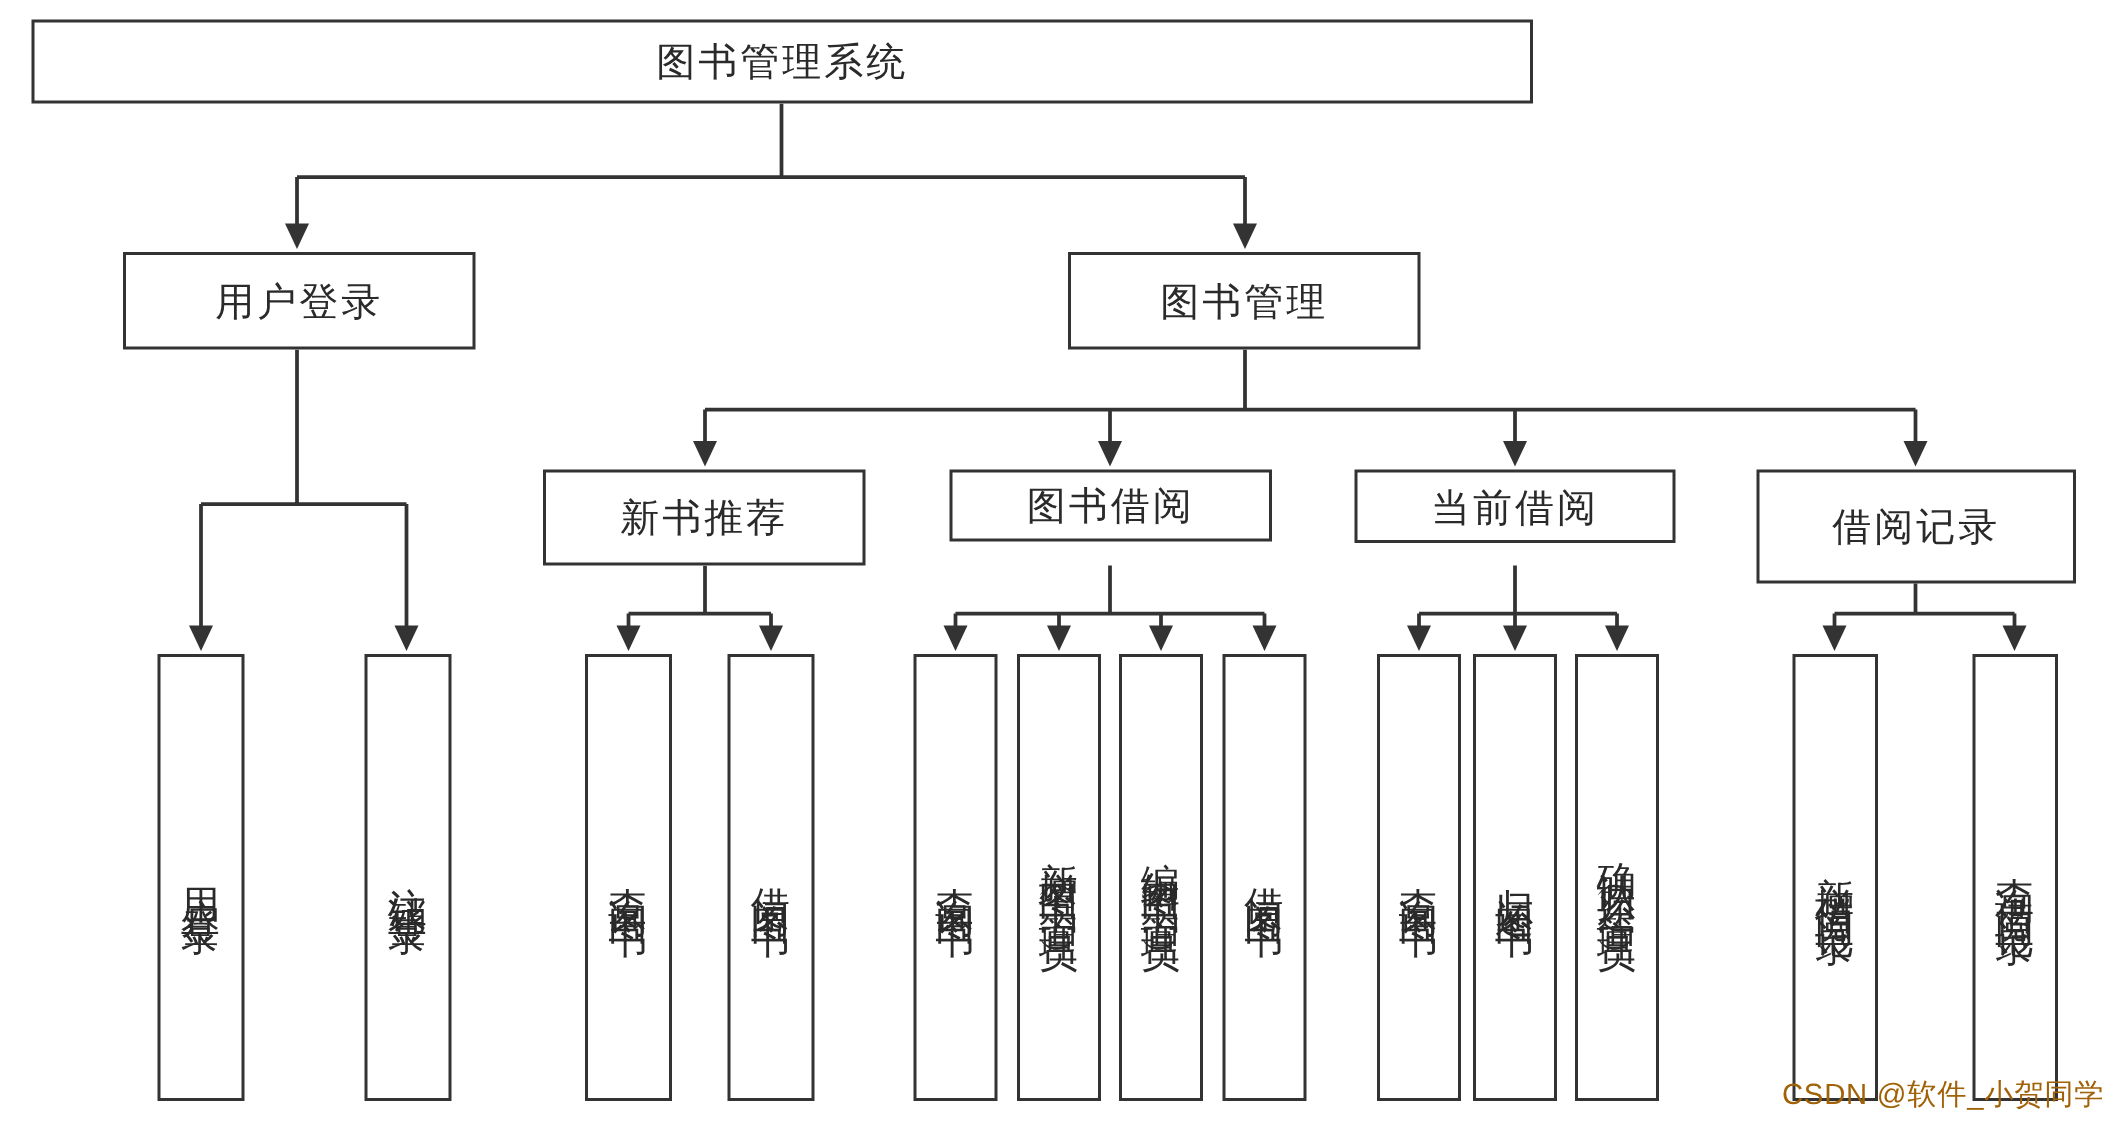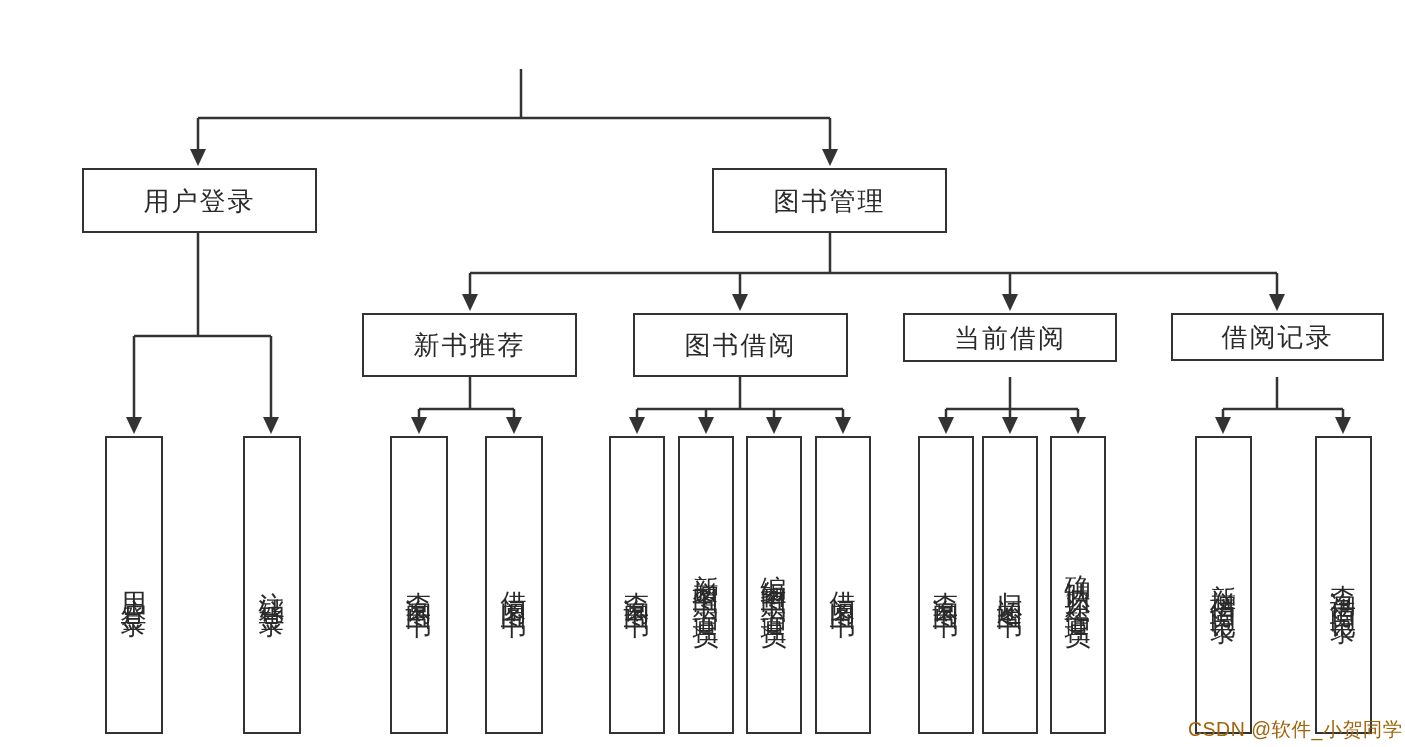--- a/index.html
+++ b/index.html
@@ -54,38 +54,41 @@
       <polygon points="766,417 782,417 774,434"></polygon>
       <polygon points="835,417 851,417 843,434"></polygon>
       <polygon points="938,417 954,417 946,434"></polygon>
       <polygon points="1002,417 1018,417 1010,434"></polygon>
       <polygon points="1070,417 1086,417 1078,434"></polygon>
       <polygon points="1215,417 1231,417 1223,434"></polygon>
       <polygon points="1335,417 1351,417 1343,434"></polygon>
     </g>
   </svg>
 
+  <div class="box h" style="left:21px;top:13px;width:1001px;height:56px">
+    <span class="lbl">图书管理系统</span>
+  </div>
 
   <div class="box h" style="left:82px;top:168px;width:235px;height:65px">
     <span class="lbl">用户登录</span>
   </div>
   <div class="box h" style="left:362px;top:313px;width:215px;height:64px">
     <span class="lbl">新书推荐</span>
   </div>
 
   <div class="box h" style="left:712px;top:168px;width:235px;height:65px">
     <span class="lbl">图书管理</span>
   </div>
-  <div class="box h" style="left:633px;top:313px;width:215px;height:64px">
+  <div class="box h" style="left:633px;top:313px;width:215px;height:48px">
     <span class="lbl">图书借阅</span>
   </div>
   <div class="box h" style="left:903px;top:313px;width:214px;height:49px">
     <span class="lbl">当前借阅</span>
   </div>
-  <div class="box h" style="left:1171px;top:313px;width:213px;height:48px">
+  <div class="box h" style="left:1171px;top:313px;width:213px;height:76px">
     <span class="lbl">借阅记录</span>
   </div>
 
   <div class="box v" style="left:105px;top:436px;width:58px;height:298px">
     <span class="lbl">用户登录</span>
   </div>
   <div class="box v" style="left:243px;top:436px;width:58px;height:298px">
     <span class="lbl">注销登录</span>
   </div>
 

